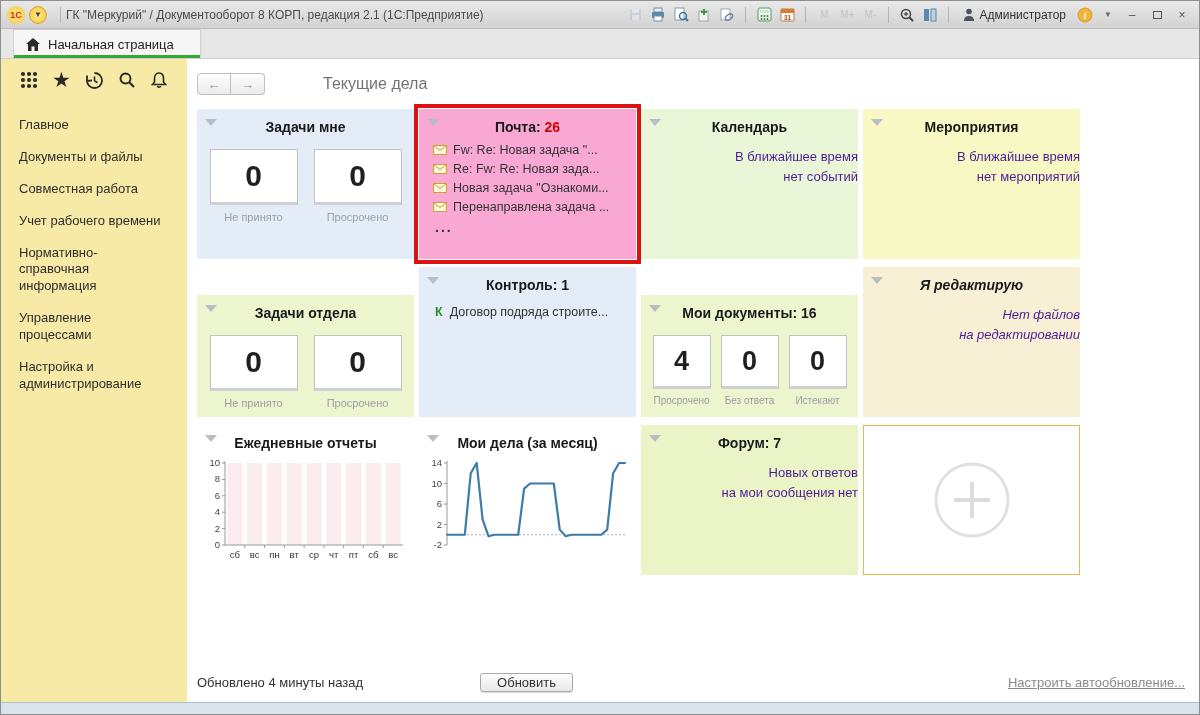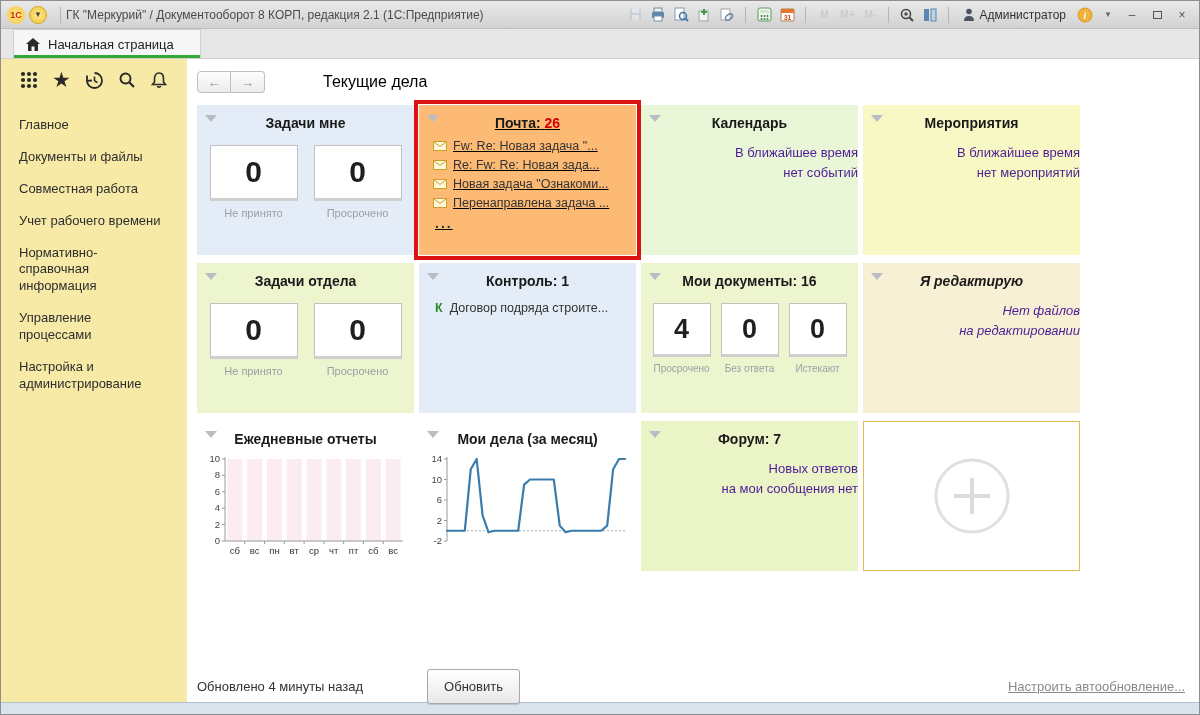--- a/index.html
+++ b/index.html
@@ -32,30 +32,30 @@
   .side-ic { width:24px; height:24px; display:flex; align-items:center; justify-content:center; cursor:pointer; color:#2a2a2a; }
   .side-menu { list-style:none; padding:16px 0 0 18px; }
   .side-menu li { font-size:13px; color:#2e2e2e; margin-bottom:15px; line-height:1.3; padding-right:26px; cursor:pointer; }
 
   .main { flex:1 1 auto; background:#fff; padding:12px 0 0 10px; position:relative; display:flex; flex-direction:column; }
   .nav-row { display:flex; align-items:center; height:26px; }
   .nav-btns { display:flex; }
   .nav-btn { width:34px; height:22px; background:linear-gradient(#fdfdfd,#ececec); border:1px solid #bfbfbf; display:flex; align-items:center; justify-content:center; color:#8a8a8a; font-size:13px; cursor:pointer; }
   .nav-btn:first-child { border-radius:4px 0 0 4px; }
   .nav-btn:last-child { border-radius:0 4px 4px 0; border-left:none; }
-  .page-title { font-size:16px; color:#000000; margin-left:58px; font-weight:500; }
+  .page-title { font-size:16px; color:#737373; margin-left:58px; font-weight:500; }
 
   
   .grid { margin-top:12px; display:grid; grid-template-columns:repeat(4,217px); grid-auto-rows:150px; gap:8px 5px; }
   .widget { position:relative; padding-top:10px; overflow:hidden; }
   .bg-blue   { background:#e3ecf7; }
-  .bg-cream  { background:#fdba74;text-decoration:underline; }
+  .bg-cream  { background:#f9a8d4; }
   .bg-green1 { background:#eaf6d8; }
   .bg-yellow { background:#f8f8c4; }
-  .bg-green2 { background:#edf5cf; }
+  .bg-green2 { background:#edf5cf;margin-top:28px; }
   .bg-cream2 { background:#f8f0d5;font-style:italic; }
   .bg-green3 { background:#ebf4c6; }
   .bg-white  { background:#ffffff; }
   .hl-red { outline:4px solid #da1212; outline-offset:1px; }
   .w-menu { position:absolute; left:8px; top:10px; width:0; height:0; border-left:6px solid transparent; border-right:6px solid transparent; border-top:7px solid #b9bdc4; cursor:pointer; }
   .w-title { text-align:center; font-size:14px; font-weight:bold; color:#1a1a1a; }
   .w-title .red { color:#d00000; }
   .counters { display:flex; justify-content:center; gap:16px; margin-top:14px; }
   .counters.three { gap:10px; }
   .counter { display:flex; flex-direction:column; align-items:center; cursor:pointer; }
@@ -68,21 +68,21 @@
   .mail-item { display:flex; align-items:center; gap:6px; font-size:12.5px; color:#333; margin-bottom:5px; white-space:nowrap; cursor:pointer; }
   .mail-more { margin:2px 0 0 16px; font-size:14px; font-weight:bold; color:#333; letter-spacing:2px; cursor:pointer; }
   .ctl-item { display:flex; gap:7px; margin:12px 10px 0 16px; font-size:12.5px; color:#333; white-space:nowrap; cursor:pointer; }
   .ctl-mark { color:#2e8b2e; font-weight:bold; }
   .chart-svg { display:block; margin:4px 2px 0; }
   .add-widget { background:#fff; border:1px solid #e5b94d; display:flex; align-items:center; justify-content:center; cursor:pointer; grid-row:3; grid-column:4; }
 
   
   .footer { margin-top:98px; display:flex; align-items:center; padding-right:14px; }
   .updated { font-size:13px; color:#333; }
-  .refresh-btn { margin-left:64px; height:35px; padding:0 16px; font-size:13px; color:#333; background:linear-gradient(#ffffff,#e8e8e8); border:1px solid #a8a8a8; border-radius:3px; box-shadow:0 1px 1px rgba(0,0,0,.15); cursor:pointer; font-family:inherit; }
+  .refresh-btn { margin-left:117px; height:19px; padding:0 16px; font-size:13px; color:#333; background:linear-gradient(#ffffff,#e8e8e8); border:1px solid #a8a8a8; border-radius:3px; box-shadow:0 1px 1px rgba(0,0,0,.15); cursor:pointer; font-family:inherit; }
   .auto-link { margin-left:auto; font-size:13px; color:#8a8a8a; text-decoration:underline; cursor:pointer; }
 
   .bottomstrip { height:12px; background:#d9e3ec; border-top:1px solid #b3c1cf; flex:0 0 auto; }
 </style>
 </head>
 <body>
 
 <div class="window">
 
   <div class="titlebar">

